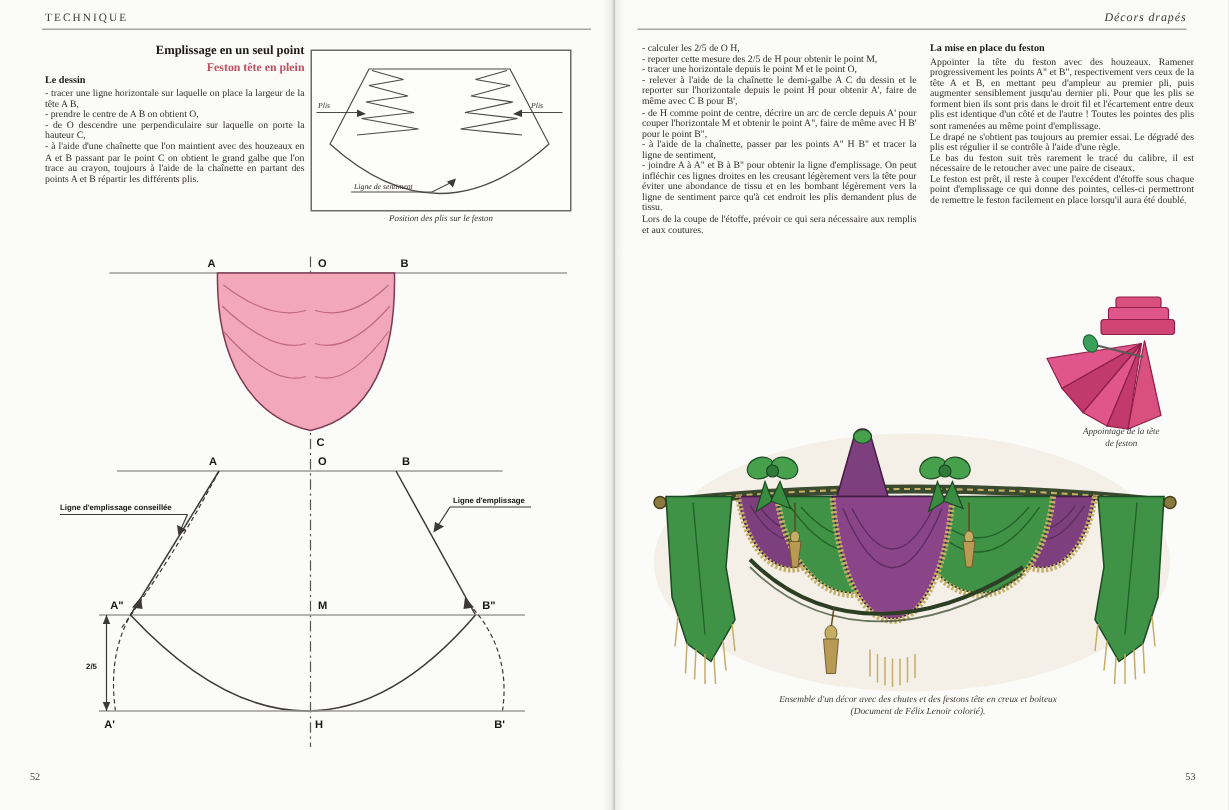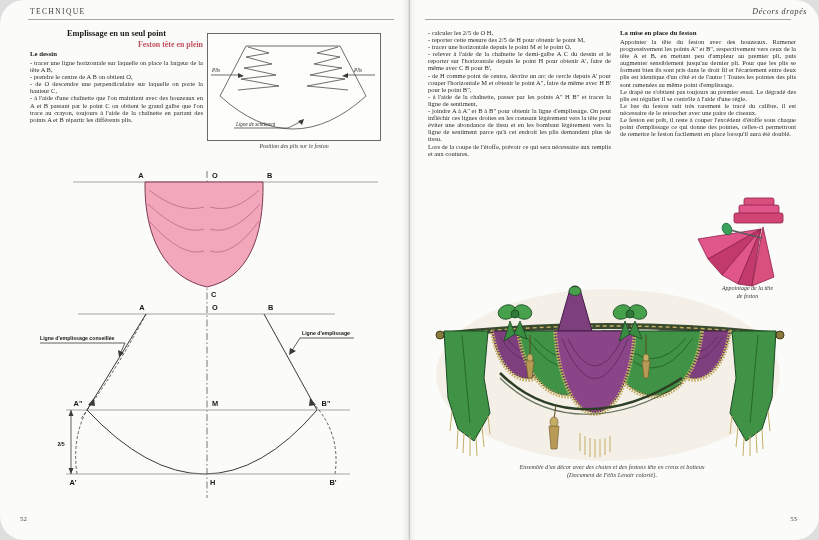--- a/index.html
+++ b/index.html
@@ -1,33 +1,33 @@
 <!DOCTYPE html>
 <html><head>
 <meta charset="utf-8">
 <style>
   html,body{margin:0;padding:0;background:#dedede;}
   .spread{position:relative;width:819px;height:540px;background:#fbfbf9;overflow:hidden;
-          font-family:"Liberation Serif","DejaVu Serif",serif;color:#2e2c2a;border-radius:24px;}
+          font-family:"Liberation Serif","DejaVu Serif",serif;color:#2e2c2a;}
   .gutter{position:absolute;left:402px;top:0;width:14px;height:540px;
           background:linear-gradient(90deg,rgba(0,0,0,0) 0%,rgba(0,0,0,.06) 40%,rgba(0,0,0,.14) 50%,rgba(0,0,0,.05) 62%,rgba(0,0,0,0) 100%);}
   .gutter-line{position:absolute;left:409px;top:0;width:1px;height:540px;background:#c9c9c4;}
   .running-head{position:absolute;top:7px;font-size:7.5px;letter-spacing:1.4px;color:#3d3b39;}
   .rh-left{left:30px;}
-  .rh-right{right:12px;font-style:italic;letter-spacing:.6px;font-size:8px;}
+  .rh-right{right:28px;font-style:italic;letter-spacing:.6px;font-size:8px;}
   .head-rule{position:absolute;top:19px;height:1px;background:#a8a6a2;}
   .rule-left{left:28px;width:366px;}
   .rule-right{left:425px;width:366px;}
   .col{position:absolute;text-align:justify;font-size:6.5px;line-height:7.1px;}
   .col p{margin:0;}
   .col-a{left:30px;top:29px;width:173px;}
   .col-b{left:428px;top:29px;width:183px;}
   .col-c{left:620px;top:29px;width:176px;}
   h2.art-title{margin:0 0 1px 0;font-size:8.4px;line-height:10px;font-weight:bold;color:#1d1b1a;
-               font-family:"Liberation Serif",serif;text-align:center;}
+               font-family:"Liberation Serif",serif;text-align:right;}
   h3.art-sub{margin:0 0 1px 0;font-size:7.9px;line-height:9px;font-weight:bold;color:#bf4f5e;text-align:right;}
   h4.art-sec{margin:0 0 1px 0;font-size:6.8px;line-height:8px;font-weight:bold;color:#1d1b1a;text-align:left;}
   .inset-box{position:absolute;left:207px;top:33px;width:172px;height:106px;border:1px solid #6b6b68;background:#fdfdfc;}
   .inset-caption{position:absolute;left:207px;top:143px;width:174px;text-align:center;
                  font-size:5.9px;font-style:italic;color:#3c3a38;}
   .pin-caption{position:absolute;left:690px;top:285px;width:115px;text-align:center;
                font-size:6px;font-style:italic;line-height:7.5px;color:#3c3a38;}
   .main-caption{position:absolute;left:430px;top:463px;width:364px;text-align:center;
                 font-size:6.2px;font-style:italic;line-height:8px;color:#3c3a38;}
   .pagenum{position:absolute;bottom:18px;font-size:6.8px;color:#4a4846;}

